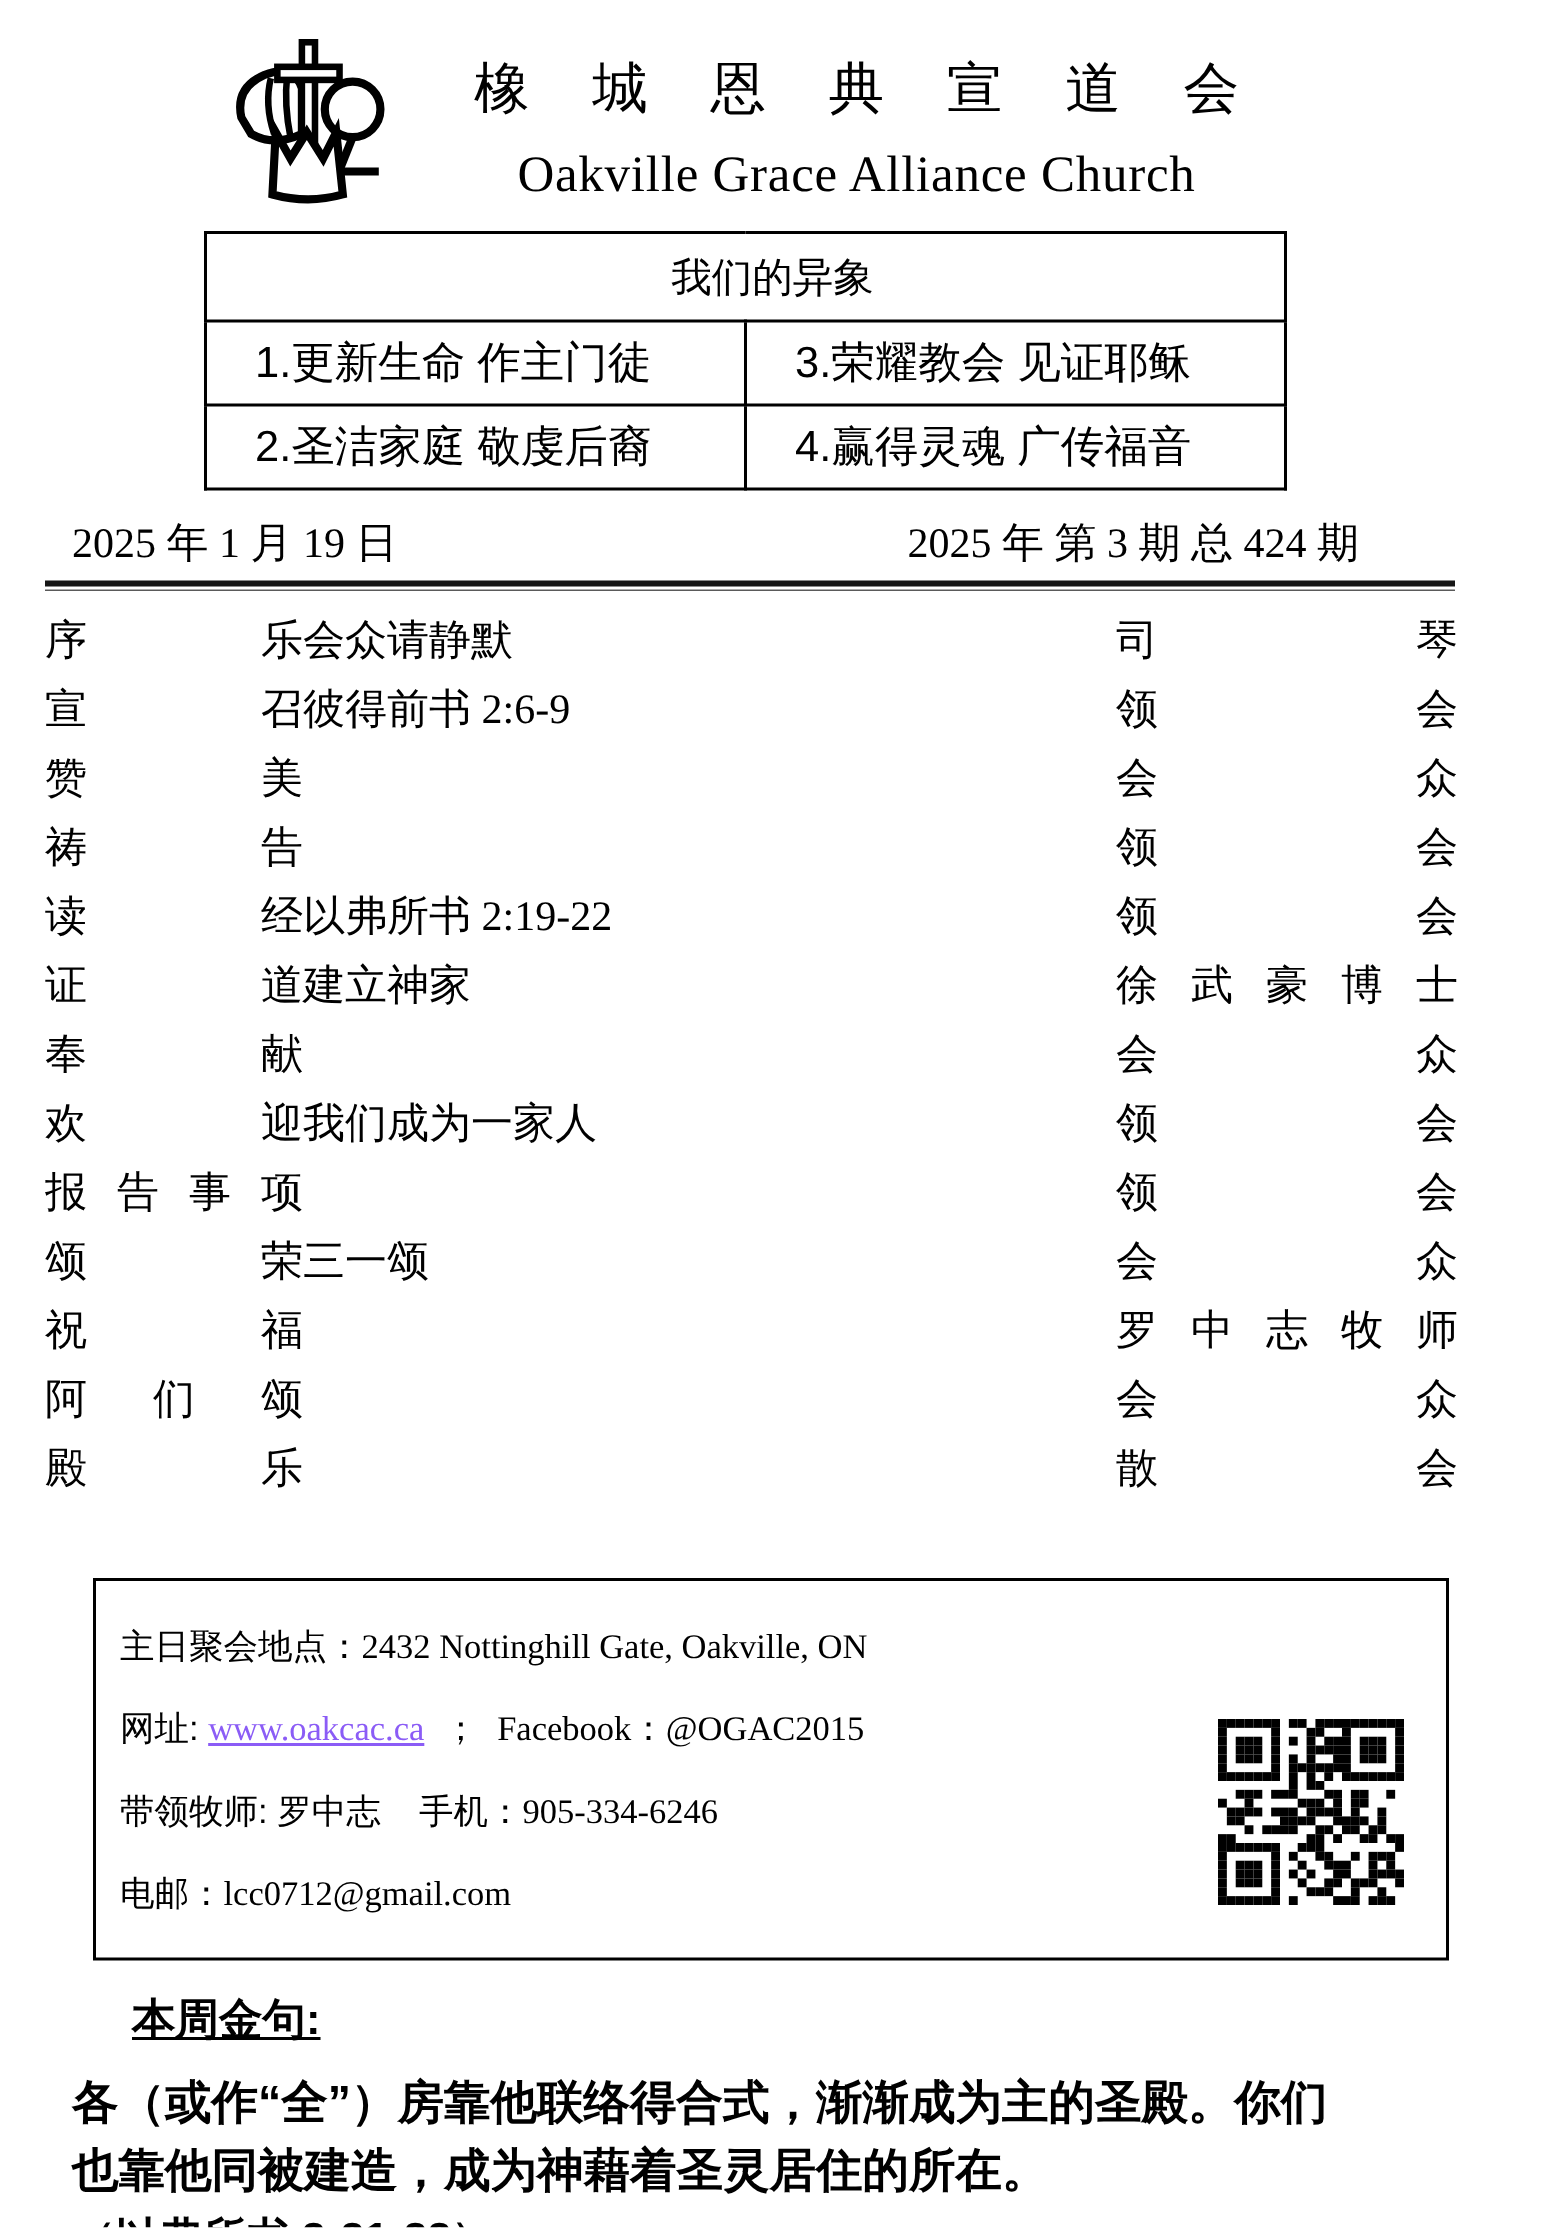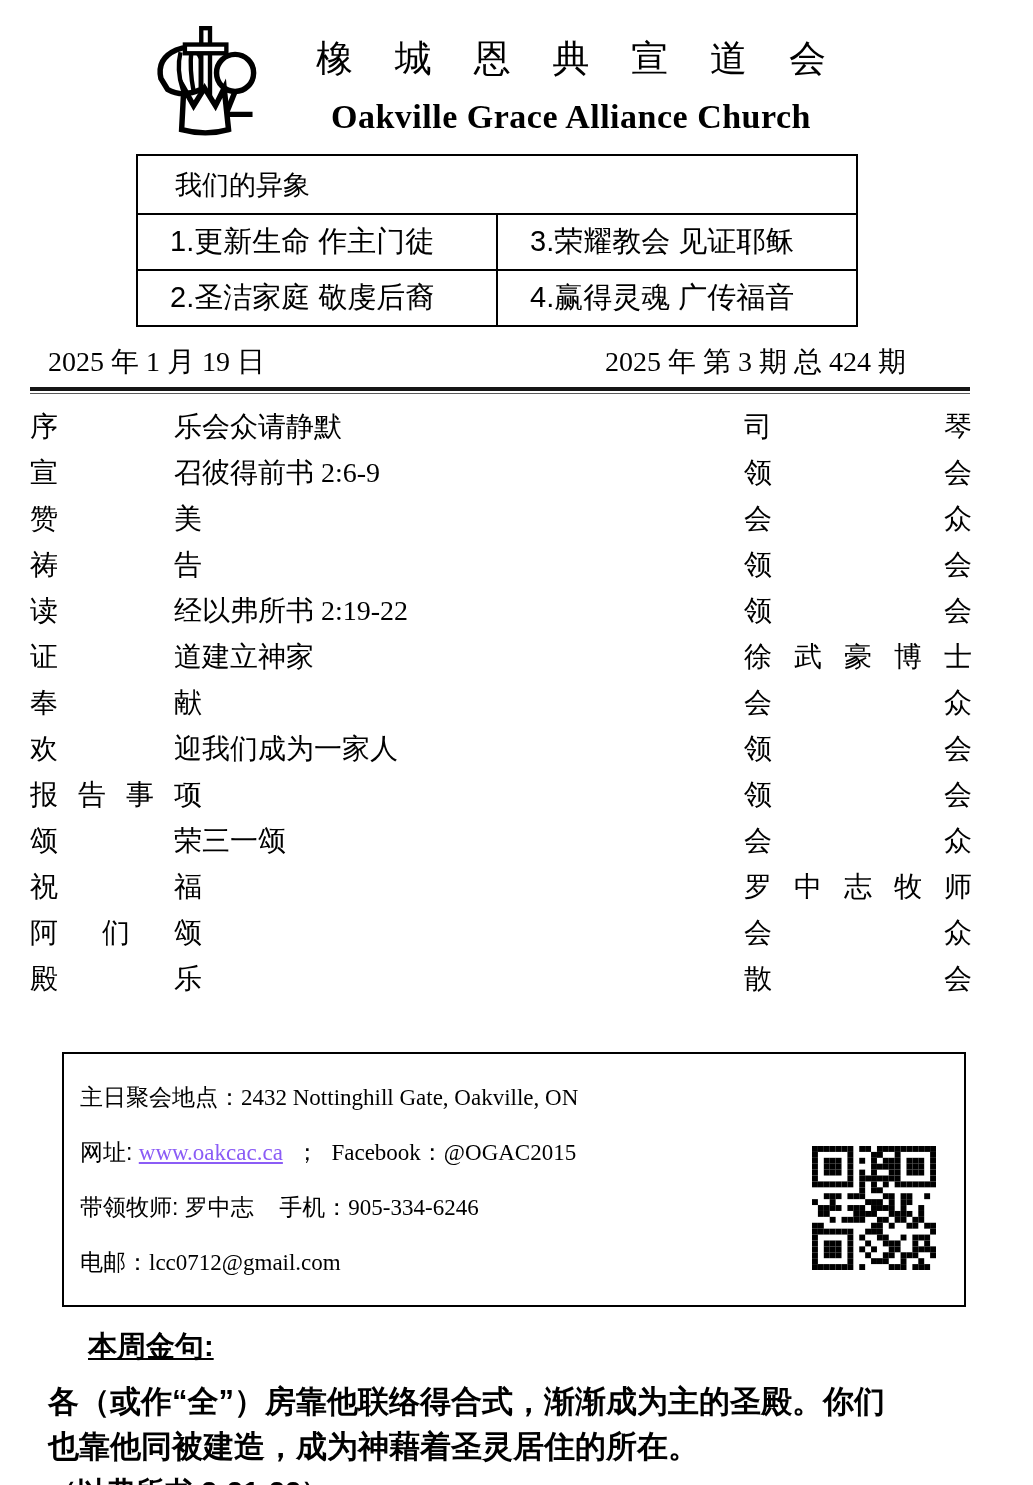--- a/index.html
+++ b/index.html
@@ -4,27 +4,27 @@
 <style>
   html,body{margin:0;padding:0;background:#fff;}
   .page{position:relative;width:1010px;height:1485px;background:#fff;color:#000;
         font-family:"Liberation Serif",serif;overflow:hidden;}
 
   
   .hdr{display:flex;align-items:flex-start;padding-top:26px;}
   .logo{margin-left:150px;width:120px;height:114px;flex:0 0 auto;}
   .titles{width:590px;text-align:center;margin-left:6px;}
   .title-zh{font-size:37px;font-weight:normal;margin:8px 0 0 0;word-spacing:0.88em;white-space:nowrap;}
-  .title-en{font-size:34px;font-weight:bold;margin:14px 0 0 0;letter-spacing:0.5px;}
+  .title-en{font-size:34px;font-weight:normal;margin:14px 0 0 0;letter-spacing:0.5px;}
 
   
   table.vision{border-collapse:collapse;margin:14px 0 0 136px;width:722px;
                font-family:"Liberation Sans",sans-serif;}
   table.vision td{border:2px solid #000;}
-  td.vhead{font-size:27px;height:55px;padding-left:37px;}
+  td.vhead{text-align:center;font-size:27px;height:55px;padding-left:37px;}
   td.vcell{font-size:29px;height:52px;padding-left:32px;width:50%;}
 
   
   .dateline{display:flex;justify-content:space-between;margin-top:16px;
             padding:0 104px 0 48px;font-size:28px;white-space:nowrap;}
   .rule{margin:6px 40px 0 30px;border-top:4px solid #151515;border-bottom:1px solid #5a5a5a;height:2px;}
 
   
   .program{margin:10px 38px 0 30px;}
   .prow{display:flex;align-items:center;height:46px;font-size:28px;}

